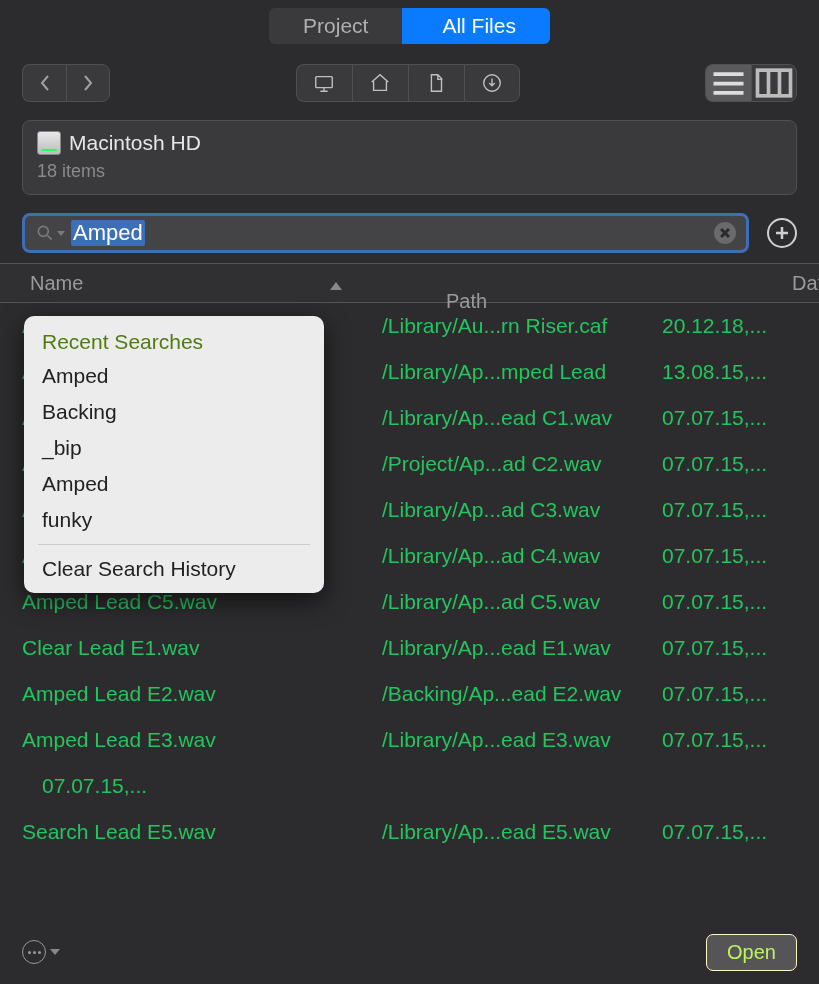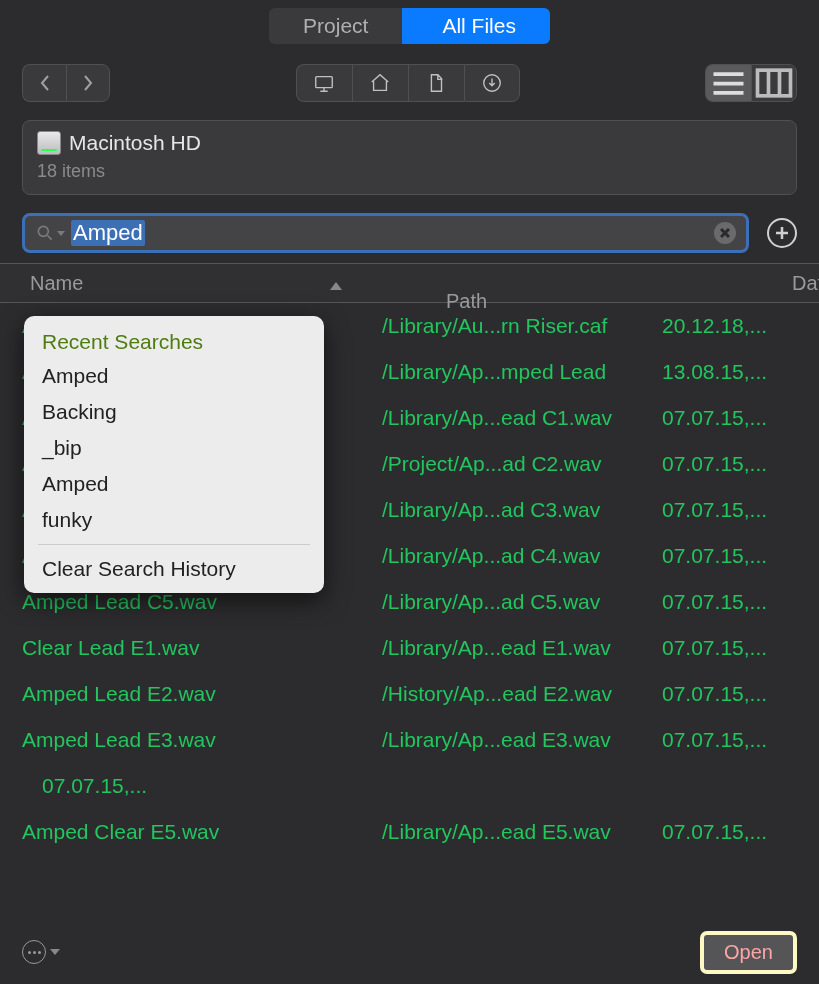--- a/index.html
+++ b/index.html
@@ -136,21 +136,21 @@
 .footer{
   position:absolute; left:0; right:0; bottom:8px;
   display:flex; align-items:center; padding:0 22px; height:48px;
 }
 .more-btn{display:flex;align-items:center;gap:4px;color:#aaa;cursor:pointer;}
 .more-btn .dots{width:24px;height:24px;border:1.5px solid #999;border-radius:50%;display:flex;align-items:center;justify-content:center;}
 .more-btn .dots span{display:block;width:3px;height:3px;background:#999;border-radius:50%;margin:0 1px;}
 .more-btn .dcaret{width:0;height:0;border-left:5px solid transparent;border-right:5px solid transparent;border-top:6px solid #888;}
 .open-btn{
   margin-left:auto;padding:6px 20px;border-radius:7px;background:#555557;
-  border:4px solid #fef9c3;color:#fca5a5;font-size:20px;cursor:pointer;
+  border:1px solid #fef9c3;color:#bef264;font-size:20px;cursor:pointer;
 }
 
 .popover{
   position:absolute;
   top:316px; left:24px;
   width:300px;
   background:#ececec;
   border-radius:10px;
   box-shadow:0 8px 24px rgba(0,0,0,.6);
   color:#222;
@@ -307,33 +307,33 @@
   <div class="c-path">/Library/Ap...ad C5.wav</div>
   <div class="c-date">07.07.15,...</div>
     </div>
     <div class="row">
       <div class="c-name">Clear Lead E1.wav</div>
   <div class="c-path">/Library/Ap...ead E1.wav</div>
   <div class="c-date">07.07.15,...</div>
     </div>
     <div class="row">
       <div class="c-name">Amped Lead E2.wav</div>
-  <div class="c-path">/History/Ap...ead E2.wav</div>
+  <div class="c-path">/Backing/Ap...ead E2.wav</div>
   <div class="c-date">07.07.15,...</div>
     </div>
     <div class="row">
       <div class="c-name">Amped Lead E3.wav</div>
   <div class="c-path">/Library/Ap...ead E3.wav</div>
   <div class="c-date">07.07.15,...</div>
     </div>
     <div class="row">
   <div class="c-date">07.07.15,...</div>
     </div>
     <div class="row">
-      <div class="c-name">Amped Clear E5.wav</div>
+      <div class="c-name">Search Lead E5.wav</div>
   <div class="c-path">/Library/Ap...ead E5.wav</div>
   <div class="c-date">07.07.15,...</div>
     </div>
   </div>
 
 <div class="popover">
   <div class="section-label">Recent Searches</div>
   <div id="popitems">
       <div class="item">Amped</div>
       <div class="item">Backing</div>

